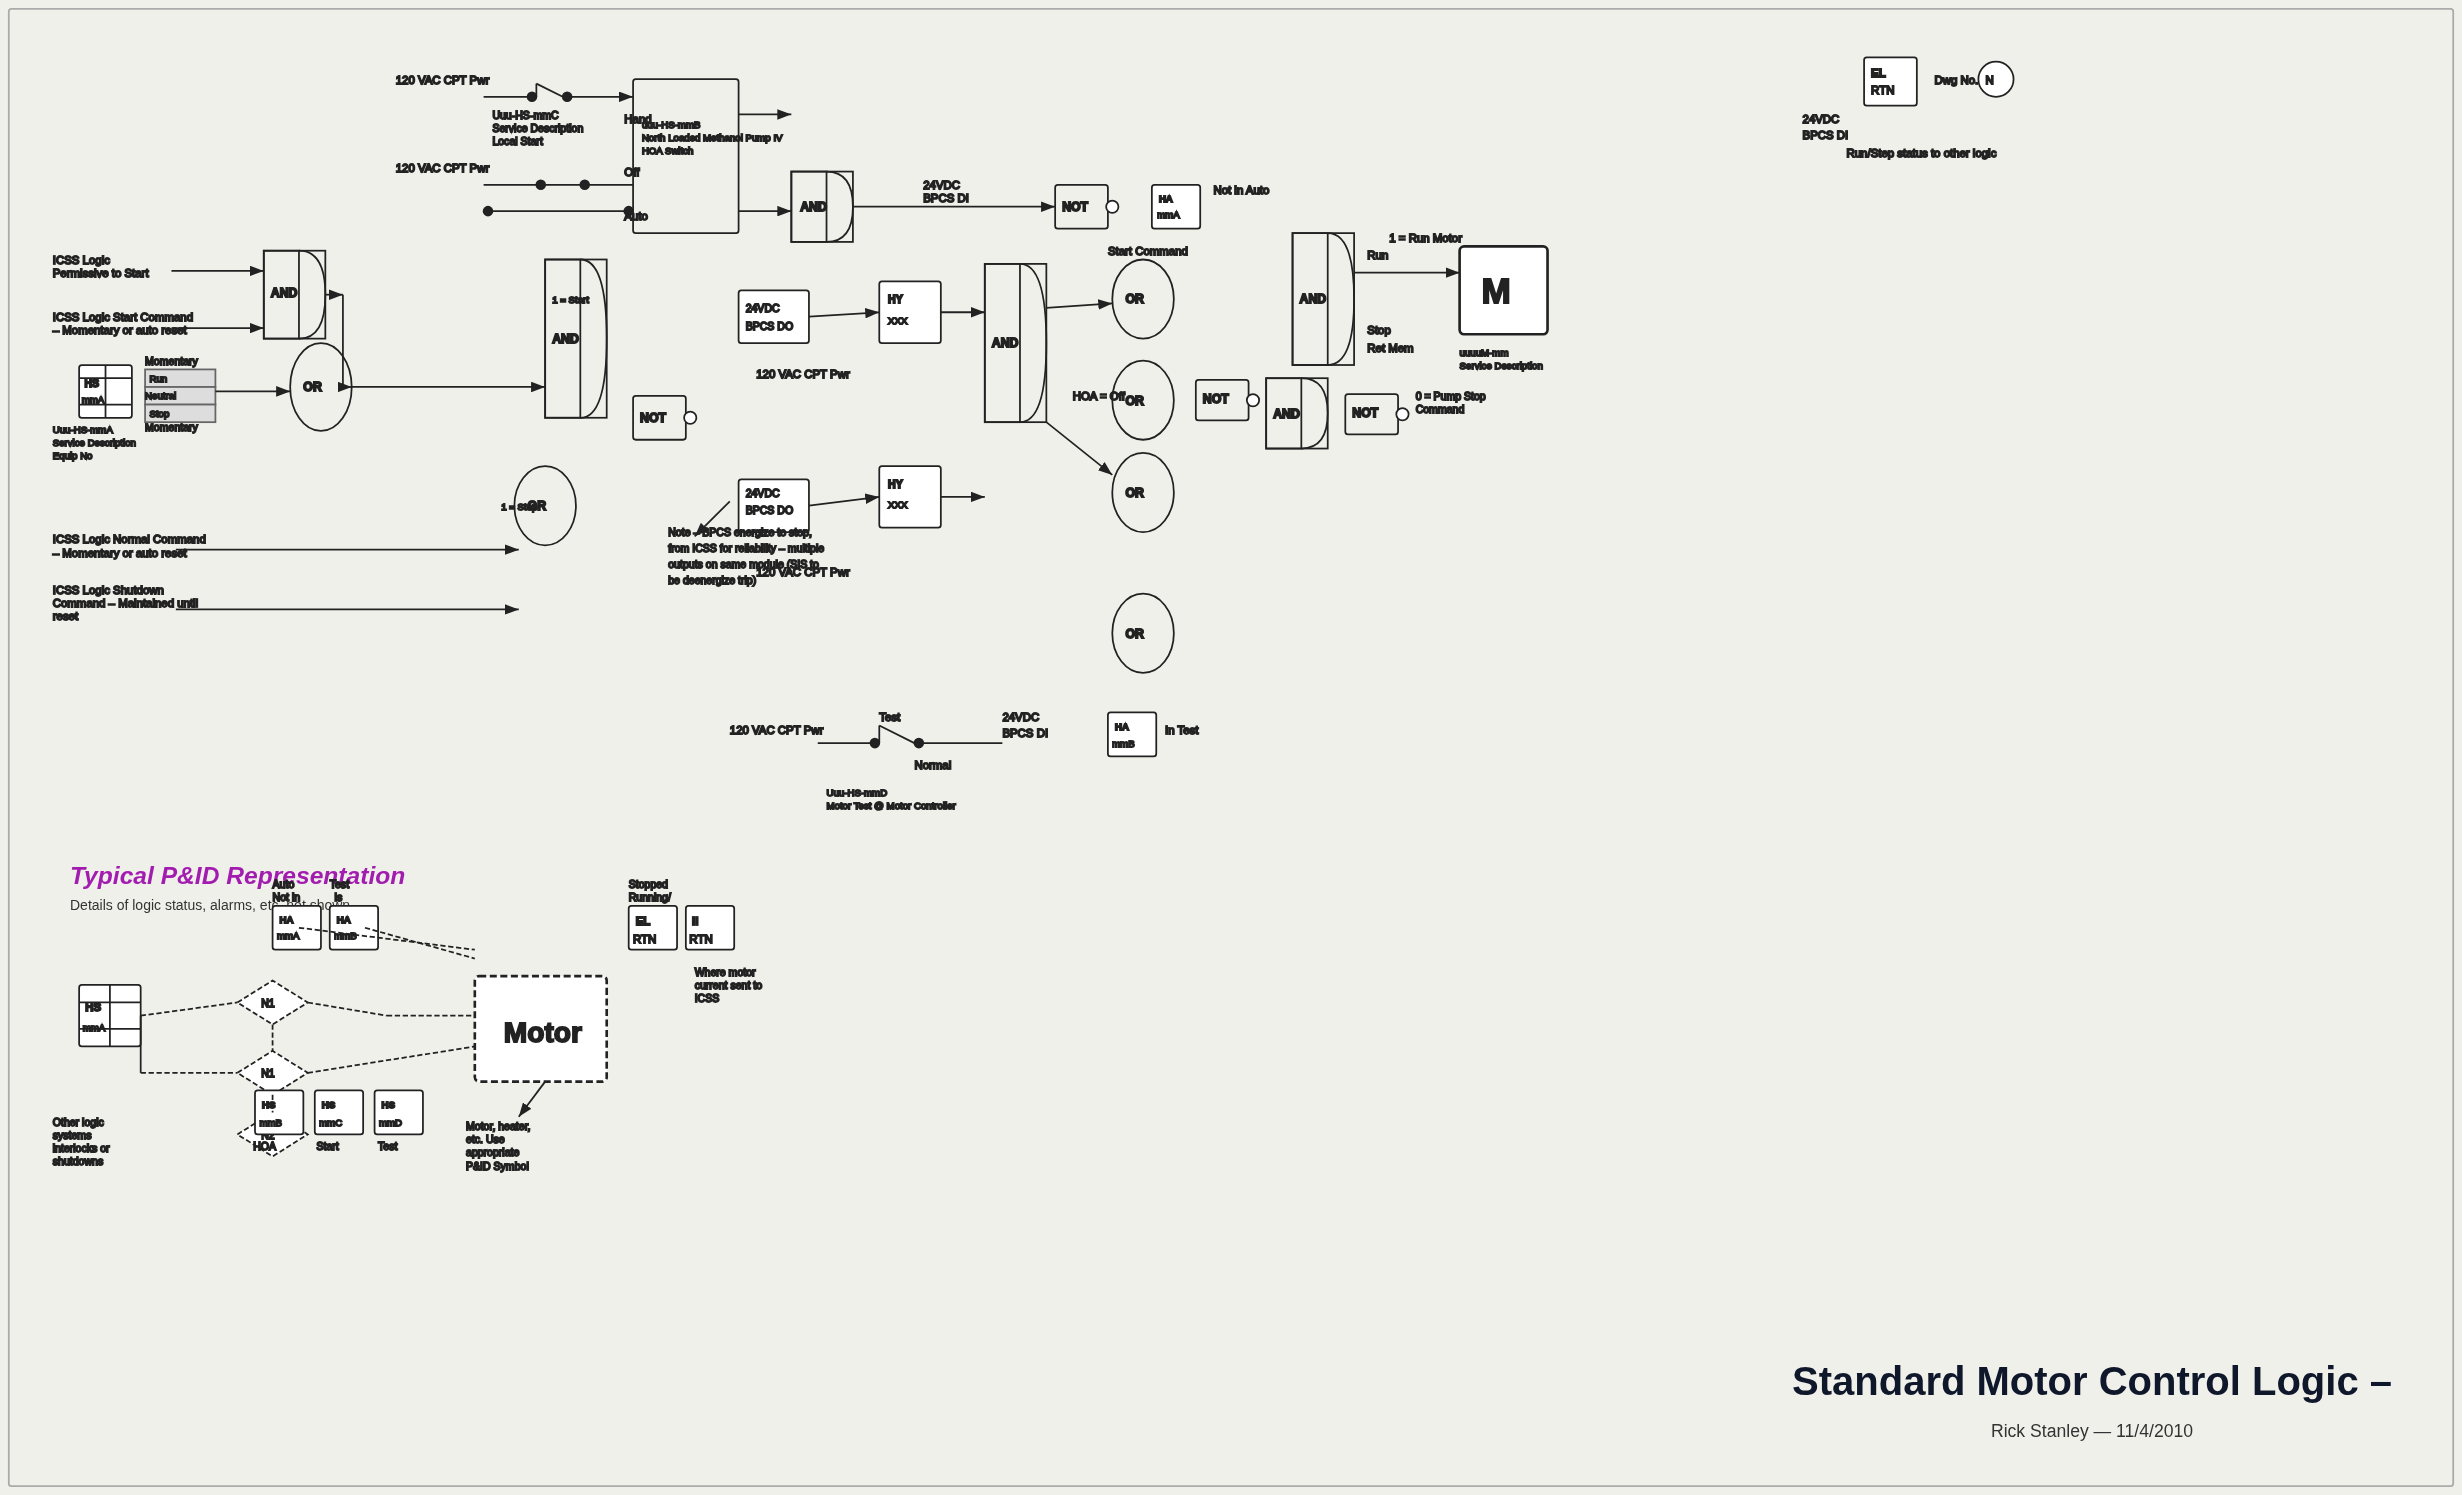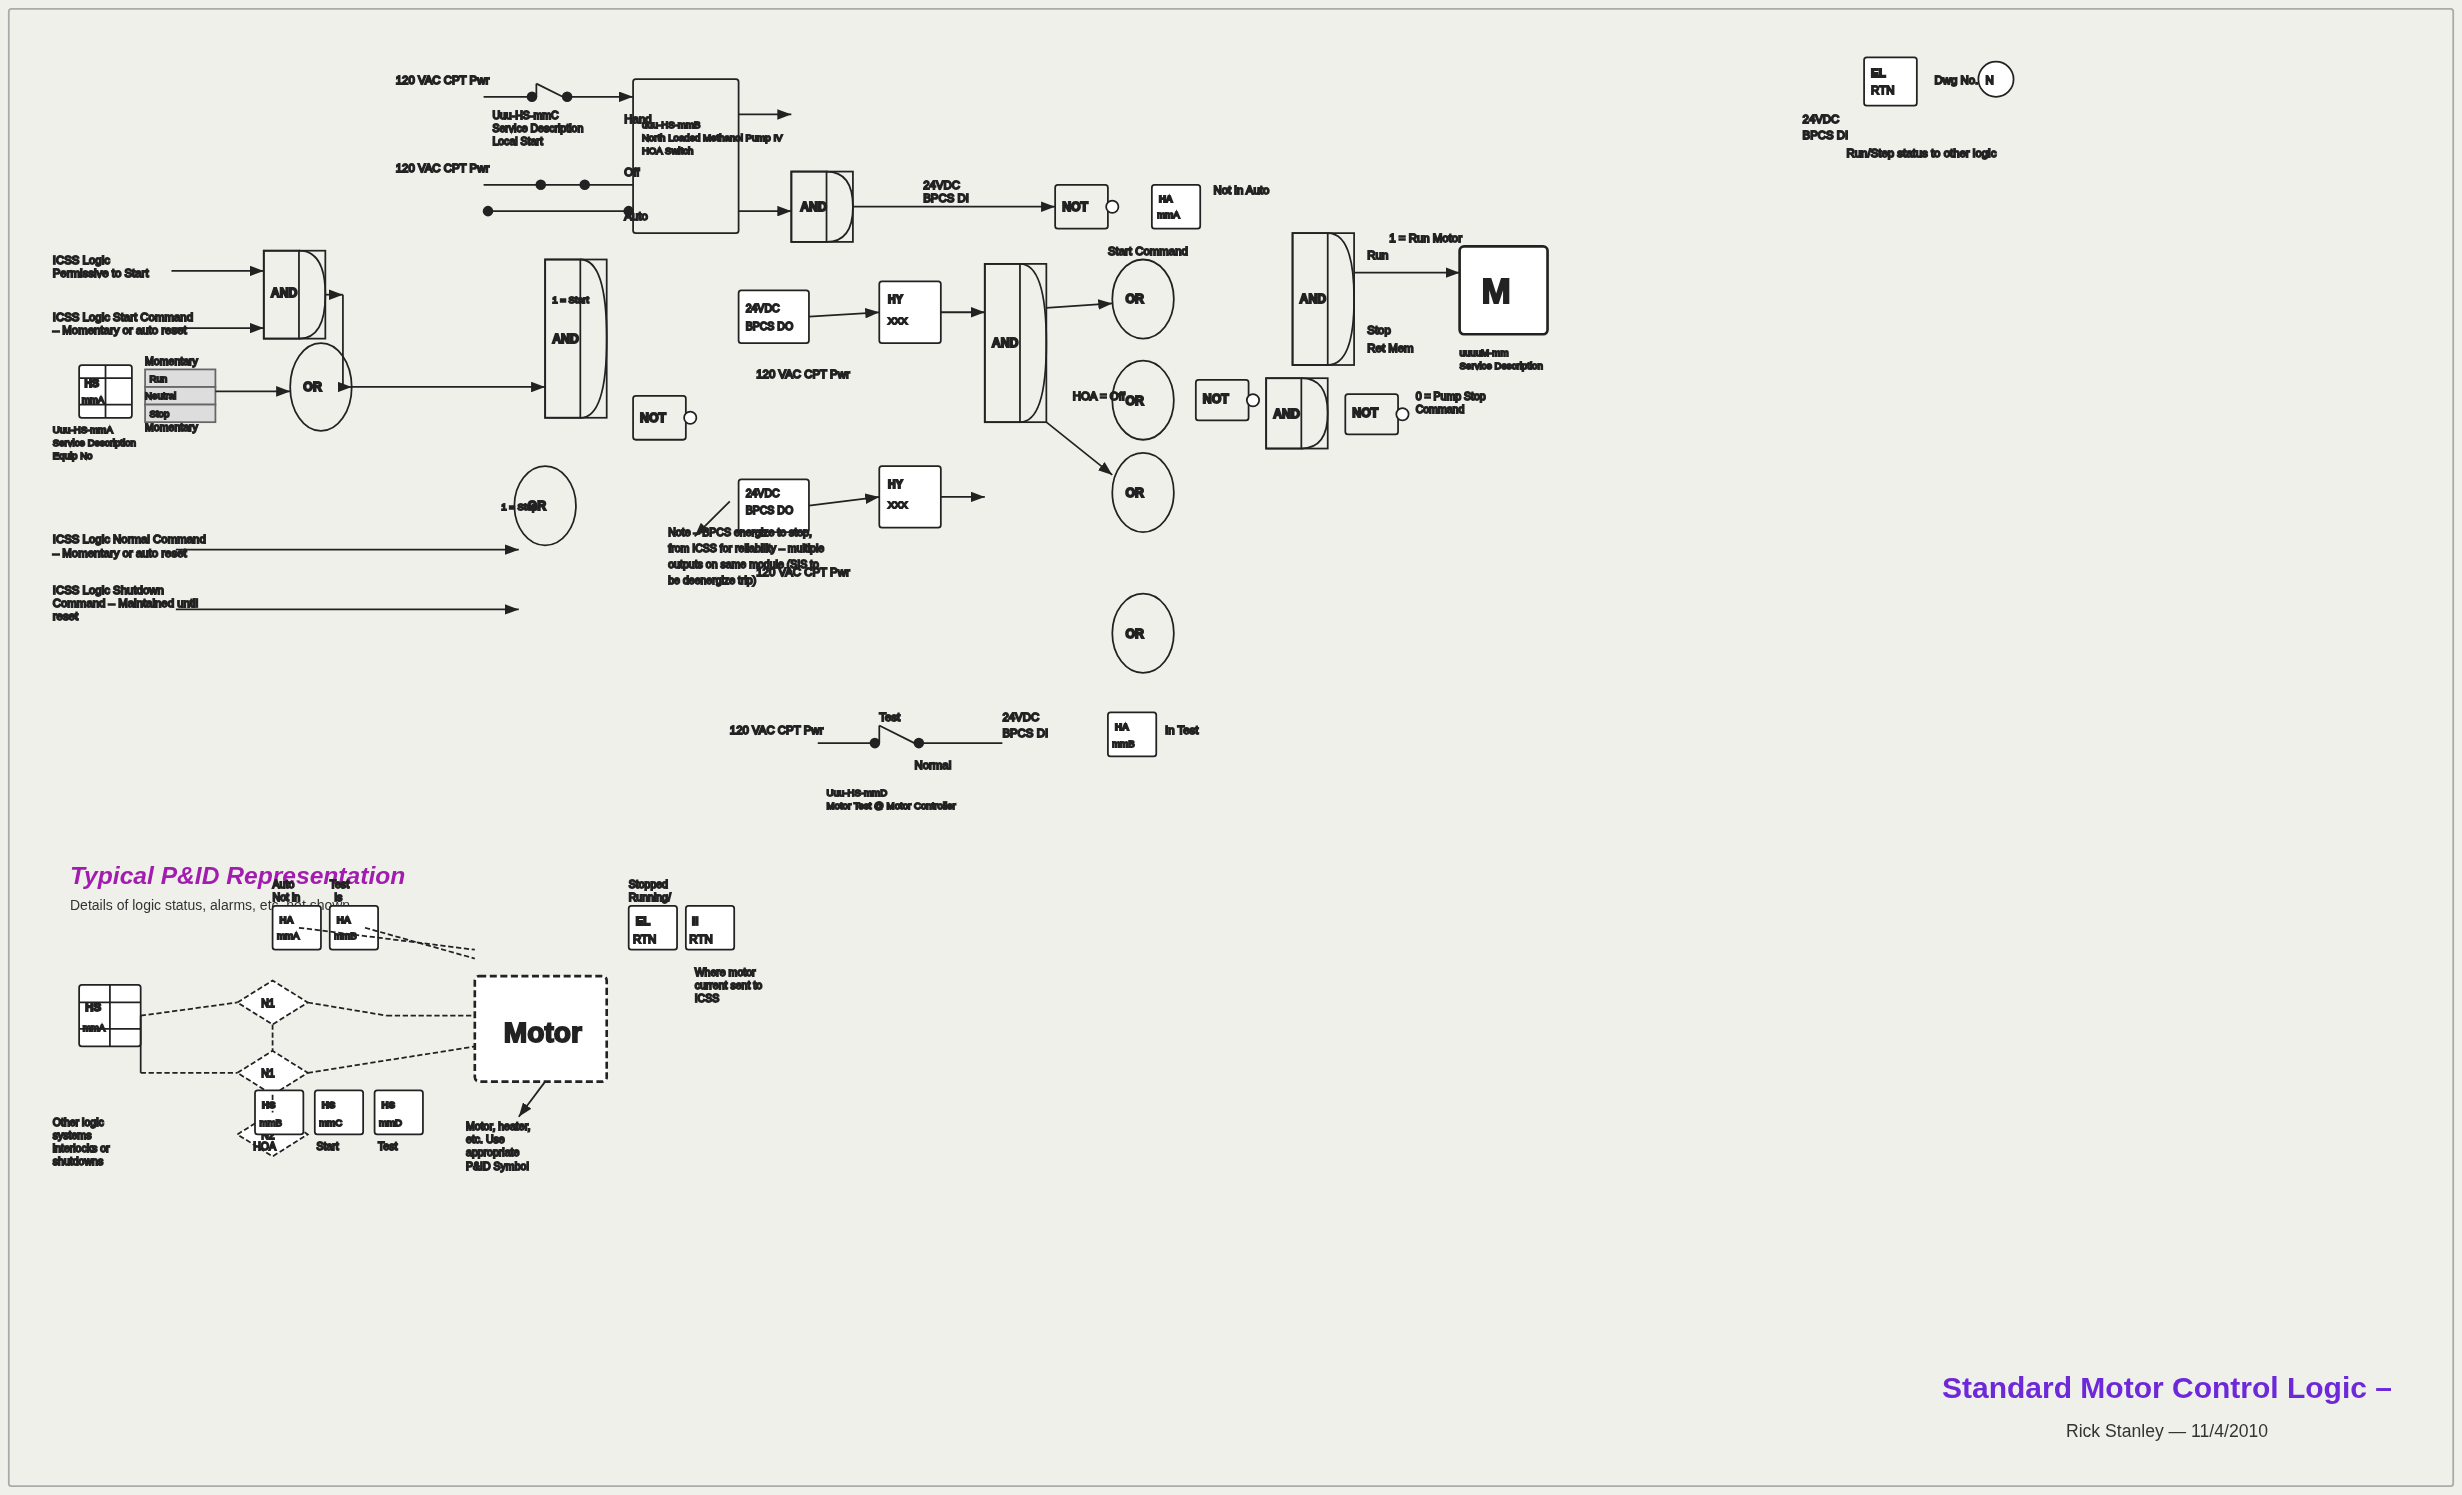--- a/index.html
+++ b/index.html
@@ -23,23 +23,23 @@
       width: 2462px;
       height: 1495px;
     }
     .title-block {
       position: absolute;
       bottom: 53px;
       right: 70px;
       text-align: center;
     }
     .title-block h1 {
-      font-size: 30px;
+      font-size: 40px;
       font-weight: bold;
-      color: #6d28d9;
+      color: #0f172a;
       line-height: 1.3;
     }
     .title-block p {
       font-size: 17.6px;
       color: #333;
       margin-top: 14px;
     }
     .pid-section-title {
       position: absolute;
       left: 70px;

